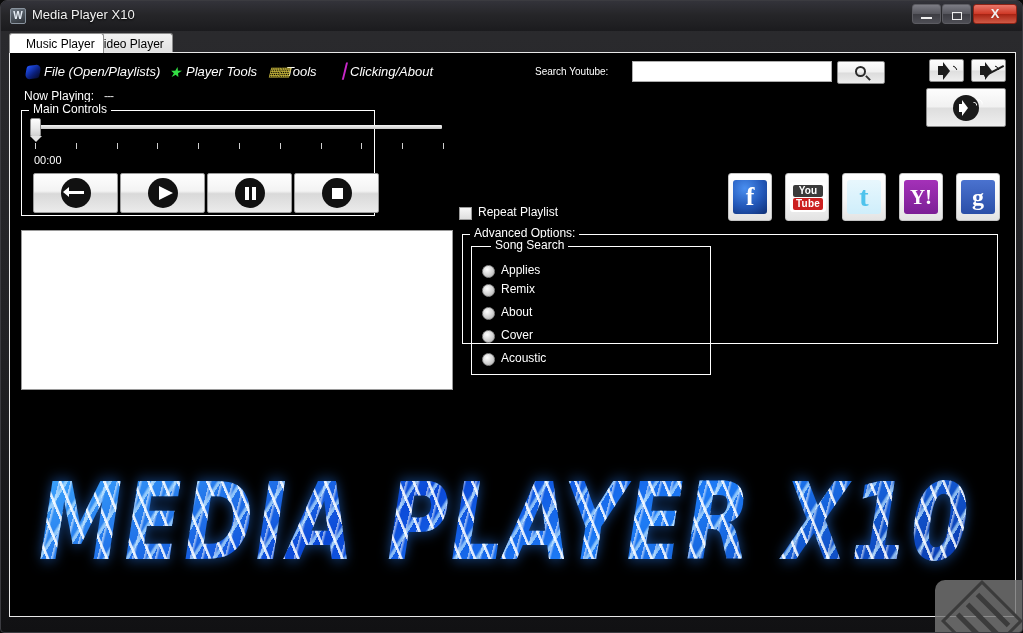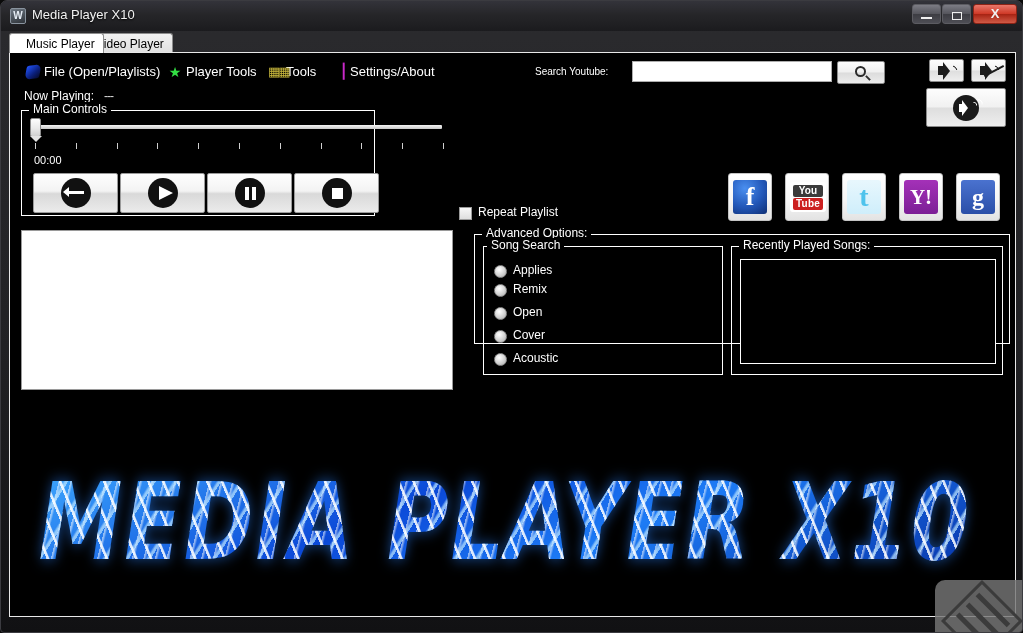--- a/index.html
+++ b/index.html
@@ -104,20 +104,21 @@
     border: 1px solid #e8e8e8;
   }
 
   
   #menubar { position: absolute; left: 0; top: 8px; height: 22px; }
   .menu-item {
     position: absolute; top: 0; height: 22px;
     color: #ffffff; font-size: 13px; line-height: 22px;
     white-space: nowrap; cursor: pointer;
     padding-left: 20px;
+    font-style: italic;
   }
   .menu-icon {
     position: absolute; left: 2px; top: 4px;
     width: 14px; height: 14px;
   }
   #menu-file   { left: 14px; }
   #menu-ptools { left: 156px; }
   #menu-tools  { left: 256px; }
   #menu-settings { left: 320px; }
   .ic-file {
@@ -321,33 +322,32 @@
     background:#ffffff;
     border:1px solid #9a9a9a;
     overflow:hidden;
   }
 
   
   #grp-adv {
     position:absolute; left: 452px; top: 181px;
     width: 536px; height: 110px;
     border:1px solid #ffffff;
-    margin-left:12px;
   }
   #grp-adv-legend {
     position:absolute; left:7px; top:-9px; background:#000; padding:0 4px;
     color:#fff; font-size:12px; white-space:nowrap;
   }
   #grp-song {
     position:absolute; left: 8px; top: 11px;
     width: 240px; height: 129px;
     border:1px solid #ffffff;
   }
   #grp-song-legend {
-    position:absolute; left:3px; top:-9px; background:#000; padding:0 4px;
+    position:absolute; left:19px; top:-9px; background:#000; padding:0 4px;
     color:#fff; font-size:12px; white-space:nowrap;
   }
   .radio-row {
     position:absolute; left: 10px; height: 18px; cursor:pointer;
   }
   .radio-dot {
     position:absolute; left:0; top:2px;
     width:13px; height:13px; border-radius:50%;
     background: radial-gradient(circle at 38% 33%, #ffffff 0%, #d2d2d2 55%, #a9a9a9 100%);
     border:1px solid #8f8f8f;
@@ -511,21 +511,21 @@
       <div class="menu-item" id="menu-ptools">
         <span class="menu-icon ic-star">★</span>
         <span>Player Tools</span>
       </div>
       <div class="menu-item" id="menu-tools">
         <span class="menu-icon ic-tools">▦▦</span>
         <span>Tools</span>
       </div>
       <div class="menu-item" id="menu-settings">
         <span class="menu-icon ic-settings">▕</span>
-        <span>Settings/About</span>
+        <span>Clicking/About</span>
       </div>
     </div>
 
     <div id="nowplaying">
       <span>Now Playing:</span><span class="np-val">---</span>
     </div>
 
     <div id="search-row">
       <div id="search-label">Search Youtube:</div>
       <input id="search-input" type="text" placeholder="" style="">
@@ -609,37 +609,33 @@
         <div class="radio-row" style="top:16px;">
           <span class="radio-dot"></span>
           <span class="radio-label">Applies</span>
         </div>
         <div class="radio-row" style="top:35px;">
           <span class="radio-dot"></span>
           <span class="radio-label">Remix</span>
         </div>
         <div class="radio-row" style="top:58px;">
           <span class="radio-dot"></span>
-          <span class="radio-label">Open</span>
+          <span class="radio-label">About</span>
         </div>
         <div class="radio-row" style="top:81px;">
           <span class="radio-dot"></span>
           <span class="radio-label">Cover</span>
         </div>
         <div class="radio-row" style="top:104px;">
           <span class="radio-dot"></span>
           <span class="radio-label">Acoustic</span>
         </div>
 
       </div>
 
-      <div id="grp-recent">
-        <div id="grp-recent-legend">Recently Played Songs:</div>
-        <div id="recent-list"></div>
-      </div>
     </div>
 
     <div id="social">
       <div class="social-btn" id="sb-fb">
         <span class="si si-fb">f</span>
       </div>
       <div class="social-btn" id="sb-yt">
         <span class="si si-yt">
           <span class="yt-you">You</span>
           <span class="yt-tube">Tube</span>

